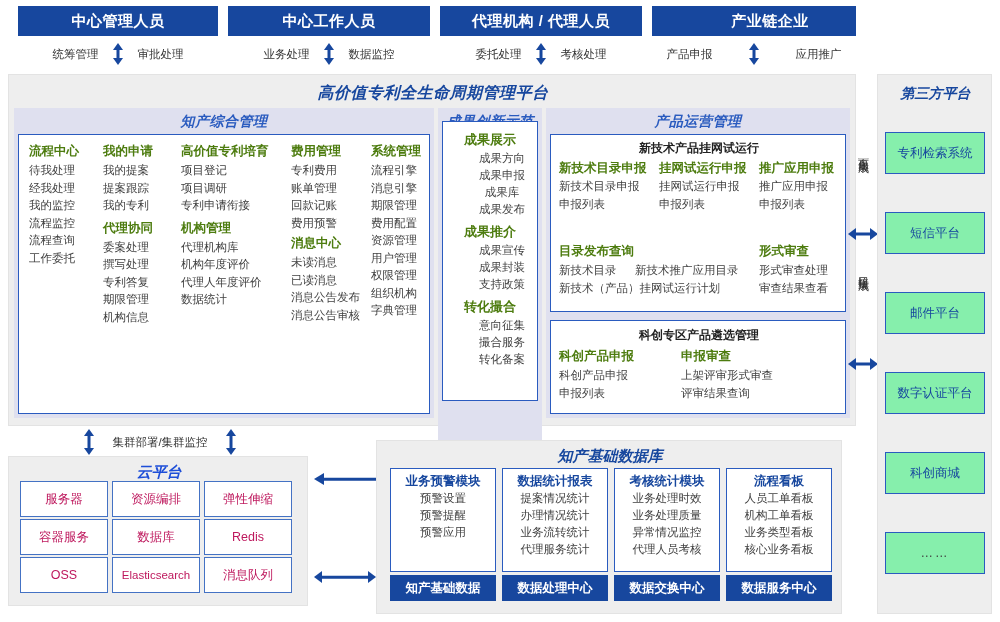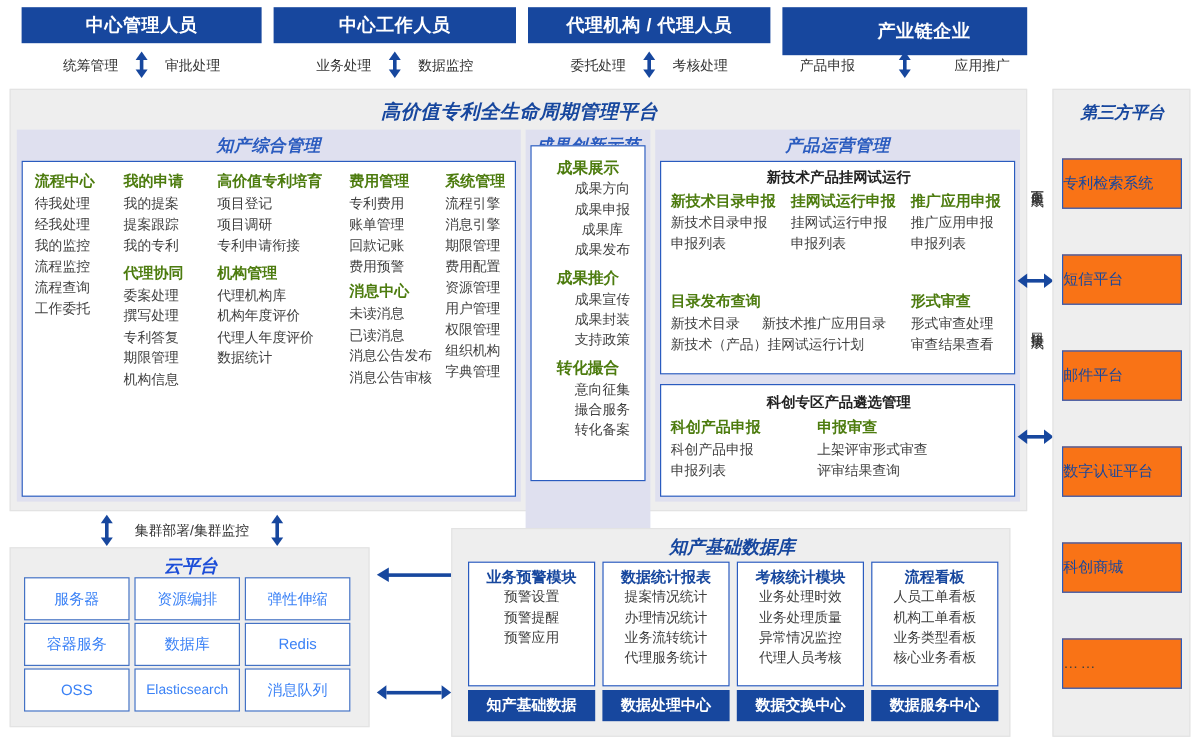--- a/index.html
+++ b/index.html
@@ -66,22 +66,22 @@
   .sub-title{
     font-size:12px;font-weight:bold;color:#222;text-align:center;
   }
 
   
   .tp-title{
     font-size:14px;font-weight:bold;font-style:italic;color:#17479e;
     text-align:center;
   }
   .tp-box{
-    border:1.5px solid #2a5bbf;background:#f97316;color:#17479e;
-    font-size:12.5px;display:flex;align-items:center;
+    border:1.5px solid #2a5bbf;background:#86efac;color:#17479e;
+    font-size:12.5px;display:flex;align-items:center;justify-content:center;
   }
   .integ-lbl{
     font-size:11px;color:#333;writing-mode:vertical-rl;text-orientation:upright;
     letter-spacing:1px;line-height:13px;
   }
   .hdbl{
     position:relative;width:30px;height:12px;
   }
   .hdbl span{
     position:absolute;top:50%;left:6px;right:6px;height:3px;
@@ -92,21 +92,21 @@
     border-top:6px solid transparent;border-bottom:6px solid transparent;
   }
   .hdbl:before{left:0;border-right:8px solid #17479e;}
   .hdbl:after{right:0;border-left:8px solid #17479e;}
 
   
   .cloud-title{
     font-size:15px;font-weight:bold;font-style:italic;color:#1d4ed8;text-align:center;
   }
   .cloud-cell{
-    border:1.2px solid #4472c4;background:#fff;color:#3b82f6;font-size:12.5px;
+    border:1.2px solid #4472c4;background:#fff;color:#be185d;font-size:12.5px;
     display:flex;align-items:center;justify-content:center;
   }
   .cluster-lbl{font-size:11.5px;color:#333;white-space:nowrap;}
 
   
   .db-title{
     font-size:15px;font-weight:bold;font-style:italic;color:#17479e;text-align:center;
   }
   .db-card{border:1px solid #2a5bbf;background:#fff;}
   .db-card-h{
@@ -155,21 +155,21 @@
     <span>代理机构 / 代理人员</span>
   </div>
   <div class="abs actor-flow" style="left:440px;top:42px;width:202px;height:24px;">
     <span class="lbl">委托处理</span>
     <span class="vdbl">
         <span></span>
       </span>
     <span class="lbl">考核处理</span>
   </div>
 
-  <div class="abs actor" style="left:652px;top:6px;width:204px;height:40px;padding-left:32px;">
+  <div class="abs actor" style="left:652px;top:6px;width:204px;height:30px;padding-left:32px;">
     <span>产业链企业</span>
   </div>
   <div class="abs actor-flow" style="left:652px;top:42px;width:204px;height:24px;gap:36px;">
     <span class="lbl">产品申报</span>
     <span class="vdbl">
         <span></span>
       </span>
     <span class="lbl">应用推广</span>
   </div>
 </div>

